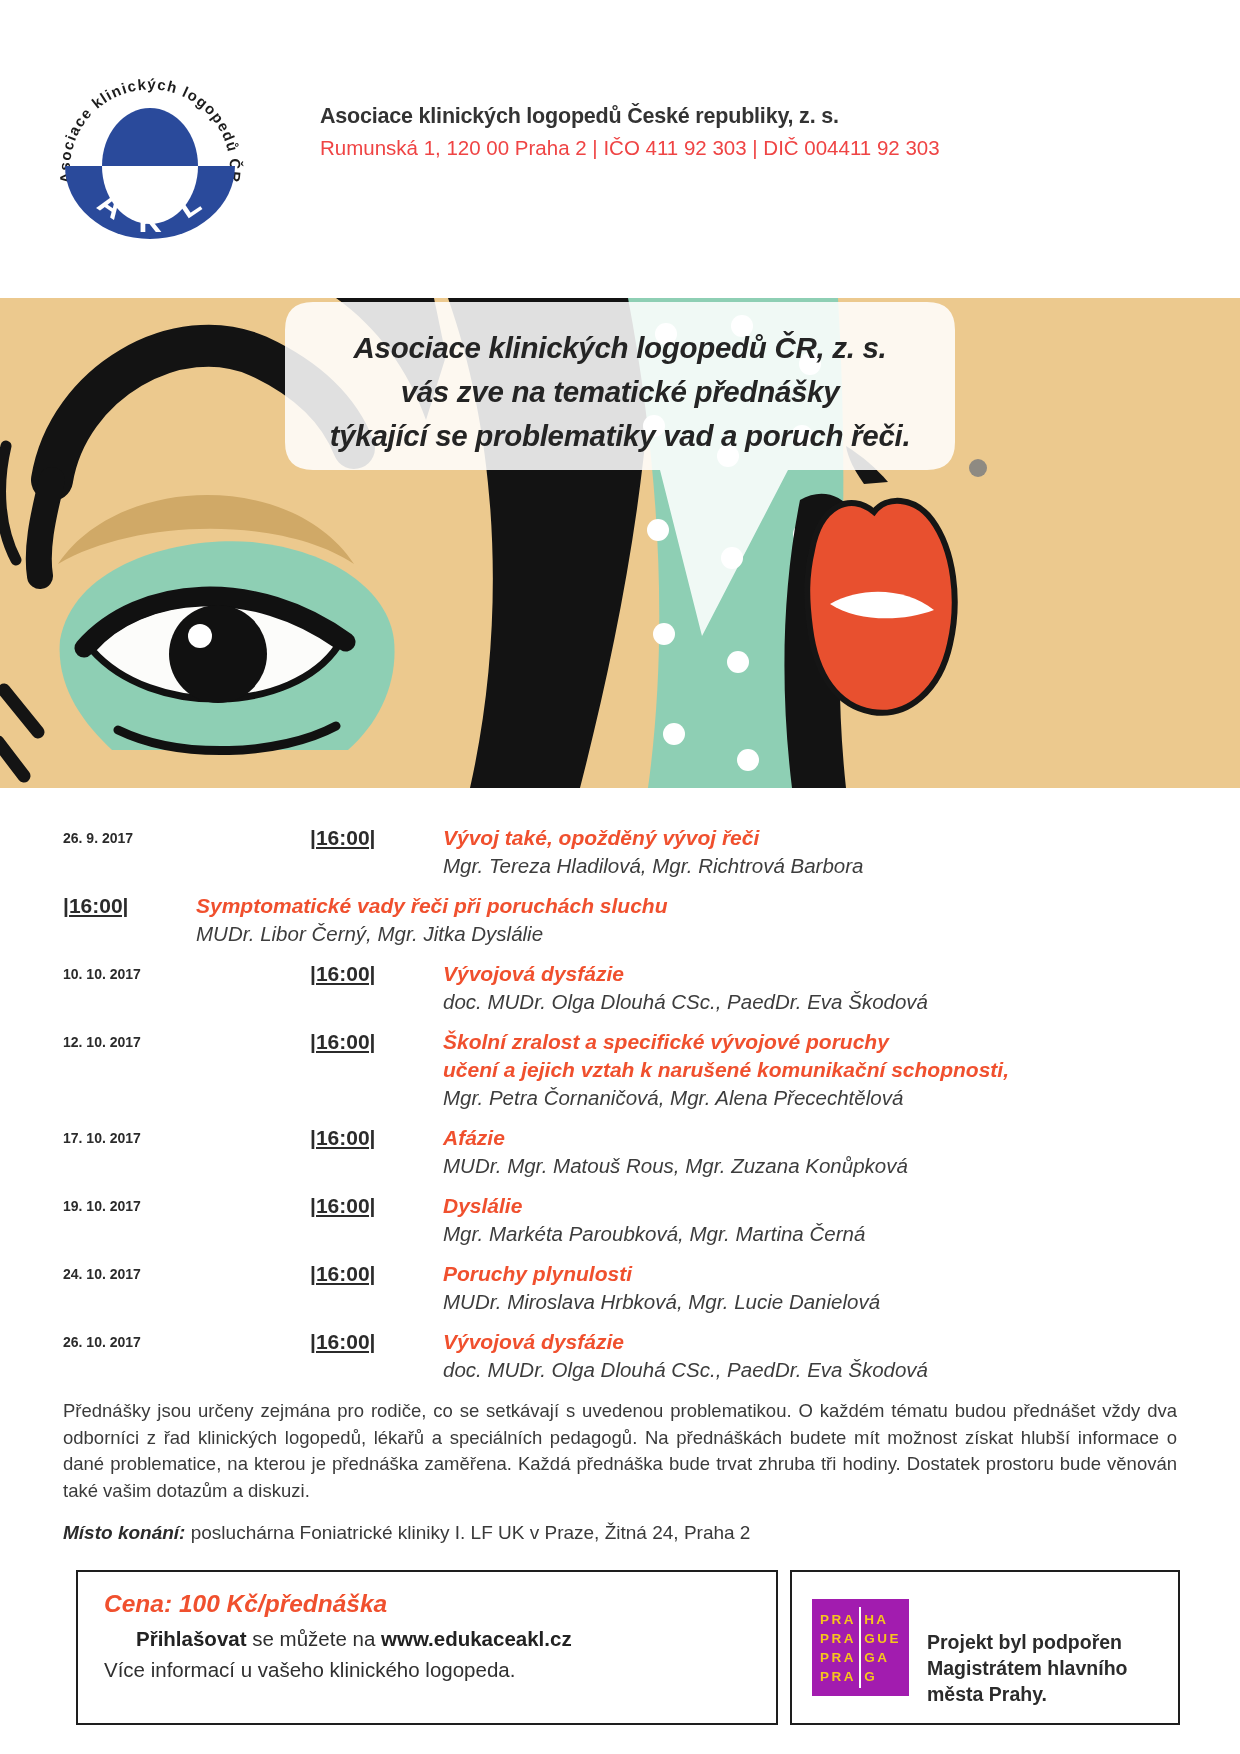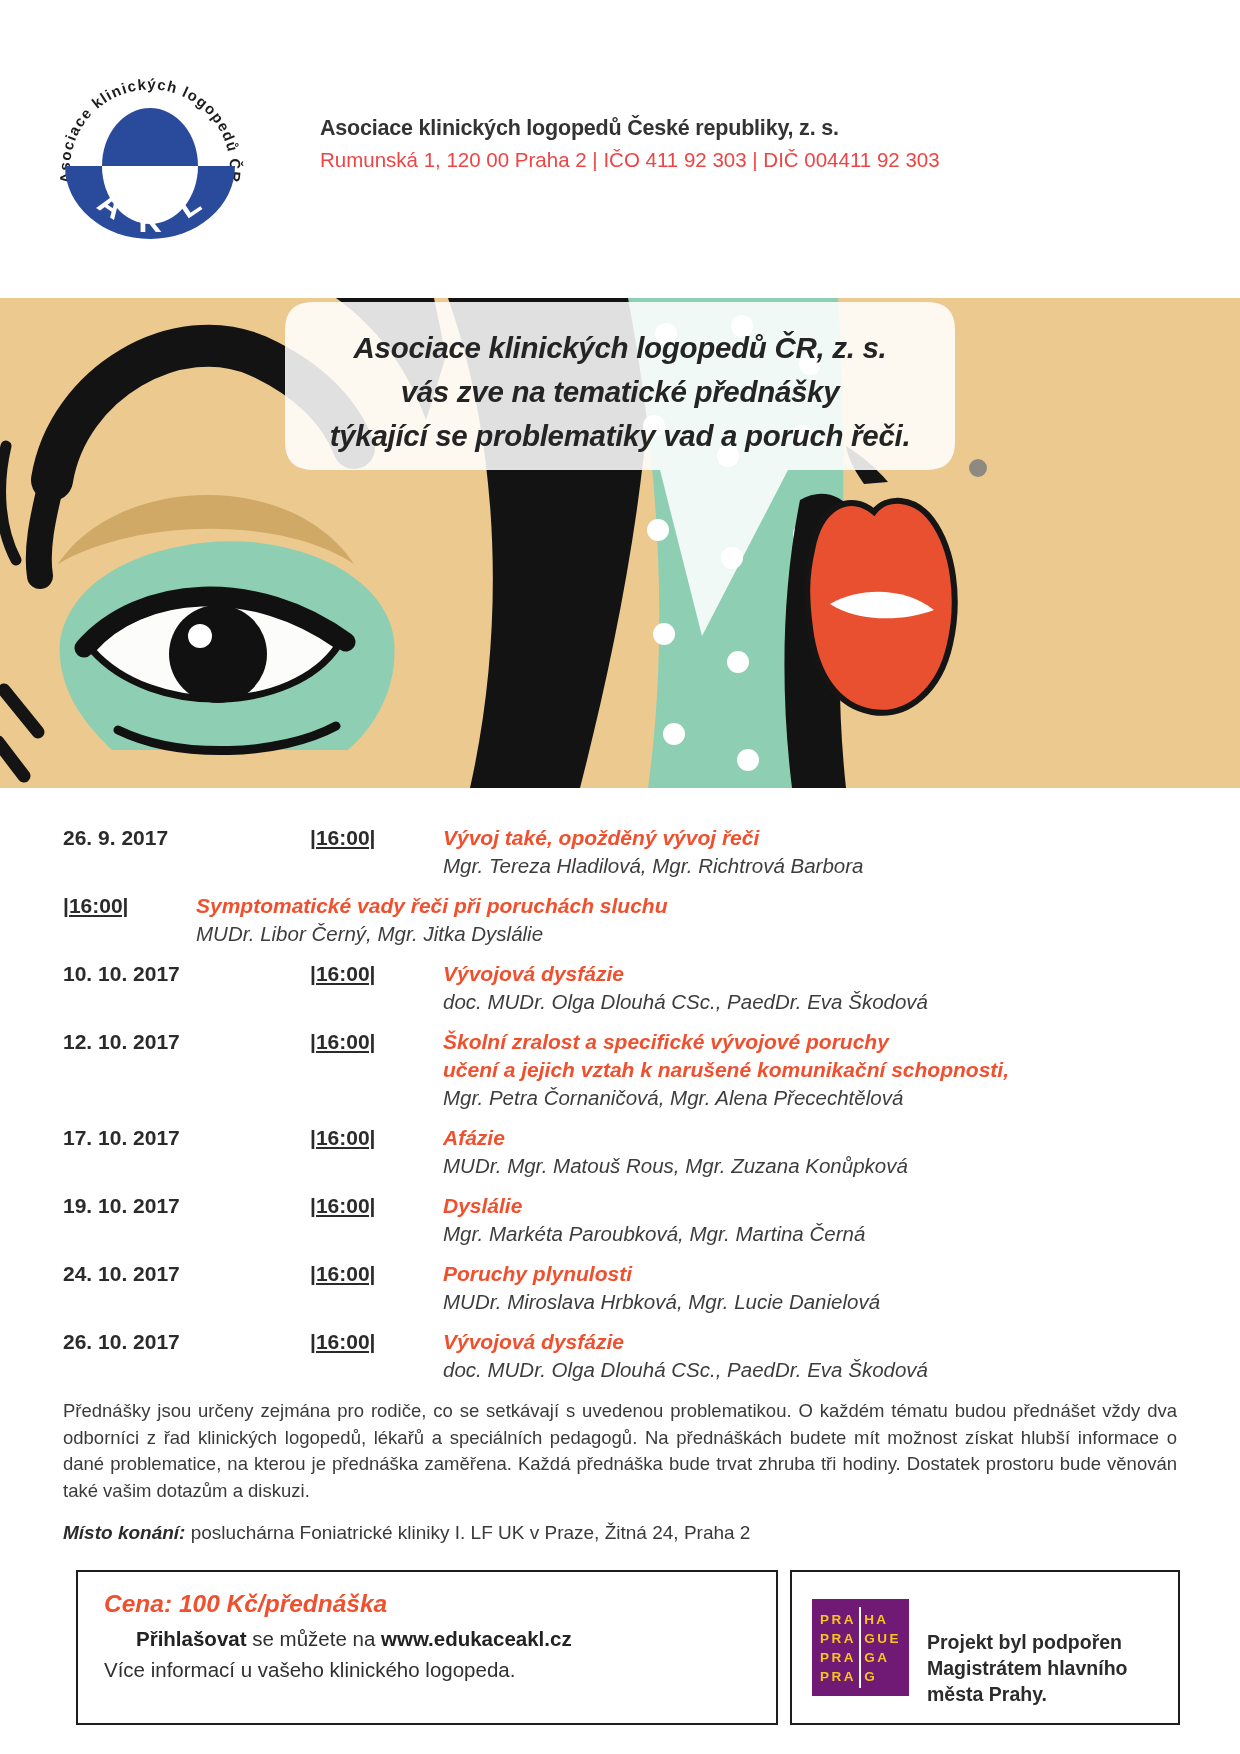--- a/index.html
+++ b/index.html
@@ -4,50 +4,50 @@
 <style>
   html,body{margin:0;padding:0;background:#ffffff;}
   .page{width:1240px;min-height:1754px;background:#fff;position:relative;overflow:hidden;
         font-family:"Liberation Sans","DejaVu Sans",sans-serif;color:#2e2e2e;}
 
   
   header{position:relative;height:298px;}
   .logo-svg{position:absolute;left:55px;top:34px;}
   .arc-text{font:700 15px "Liberation Sans","DejaVu Sans",sans-serif;fill:#1c1c1c;letter-spacing:1.2px;}
   .akl{font:700 32px "Liberation Sans","DejaVu Sans",sans-serif;fill:#ffffff;}
-  .org{position:absolute;left:320px;top:116px;}
+  .org{position:absolute;left:320px;top:104px;}
   .org-name{font-size:21.5px;font-weight:bold;color:#333;letter-spacing:-0.2px;}
   .org-address{font-size:20.5px;margin-top:7px;color:#ef4444;}
 
   
   .banner{display:block;}
   .btxt{font:italic 700 29.5px "Liberation Sans","DejaVu Sans",sans-serif;fill:#242424;letter-spacing:-0.3px;}
 
   
   .schedule{padding:0 63px;margin-top:36px;}
   .srow{display:flex;margin-bottom:12px;}
-  .sdate{width:247px;font-weight:bold;font-size:21px;line-height:28px;color:#2b2b2b;flex-shrink:0;}
+  .sdate{width:247px;font-weight:bold;font-size:14px;line-height:28px;color:#2b2b2b;flex-shrink:0;}
   .stime{width:133px;font-weight:bold;font-size:21px;line-height:28px;color:#2b2b2b;flex-shrink:0;text-decoration:underline;}
   .sbody{flex:1;}
   .stitle{color:#f0502e;font-weight:bold;font-style:italic;font-size:21px;line-height:28px;white-space:pre-line;}
   .sspeakers{font-style:italic;font-size:20.5px;line-height:28px;color:#3d3d3d;}
 
   .intro{margin:14px 63px 0;font-size:18.5px;line-height:26.5px;text-align:justify;color:#3a3a3a;}
   .venue{margin:18px 63px 0;font-size:19px;color:#3a3a3a;}
   .venue-label{font-weight:bold;font-style:italic;color:#2b2b2b;}
 
   
   .footer{margin:26px 60px 0;display:flex;justify-content:space-between;align-items:stretch;padding-left:16px;}
   .price-box{width:702px;border:2px solid #1e1e1e;box-sizing:border-box;padding:18px 26px;}
   .price{color:#f0502e;font-weight:bold;font-style:italic;font-size:24.5px;}
   .signup{font-size:20.5px;margin-top:9px;color:#2f2f2f;margin-left:32px;}
   .signup b{color:#222;}
   .more{font-size:20.5px;margin-top:7px;color:#2f2f2f;}
   .support-box{width:390px;border:2px solid #1e1e1e;box-sizing:border-box;padding:16px 20px;display:flex;align-items:center;gap:18px;}
-  .praha-logo{width:97px;height:97px;background:#701a75;display:flex;align-items:center;justify-content:center;flex-shrink:0;}
+  .praha-logo{width:97px;height:97px;background:#a21caf;display:flex;align-items:center;justify-content:center;flex-shrink:0;}
   .praha-col{color:#f6c51c;font-weight:bold;font-size:13.5px;line-height:19px;letter-spacing:2.5px;}
   .praha-col.c1{text-align:right;}
   .praha-divider{width:2px;background:#fff;align-self:stretch;margin:8px 3px;}
   .support-text{font-weight:bold;font-size:19.5px;line-height:26px;color:#2b2b2b;margin-top:41px;}
 </style>
 </head>
 <body>
 
 <div class="page">
 

